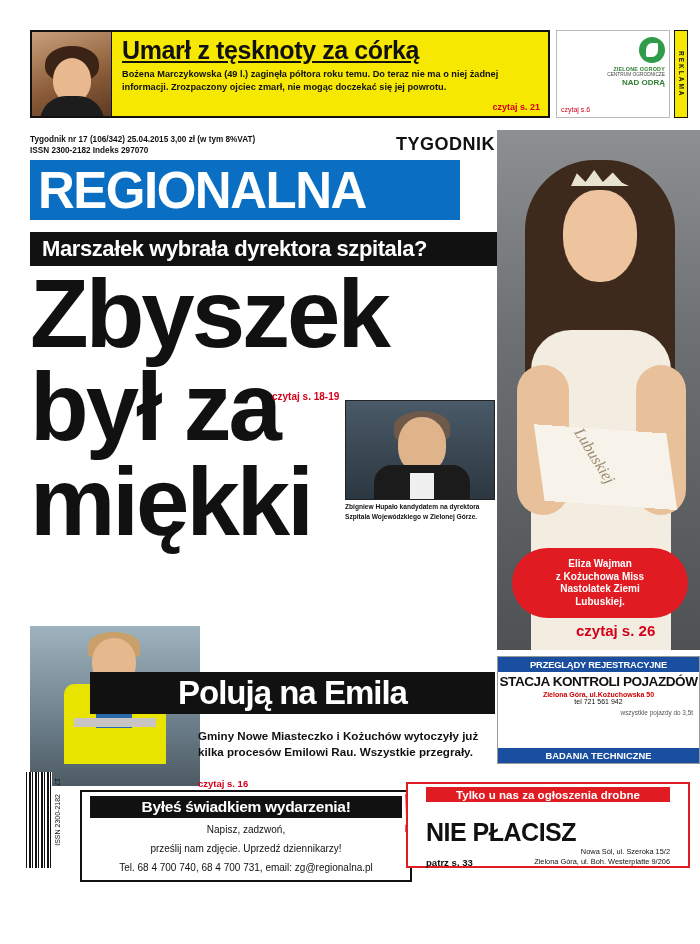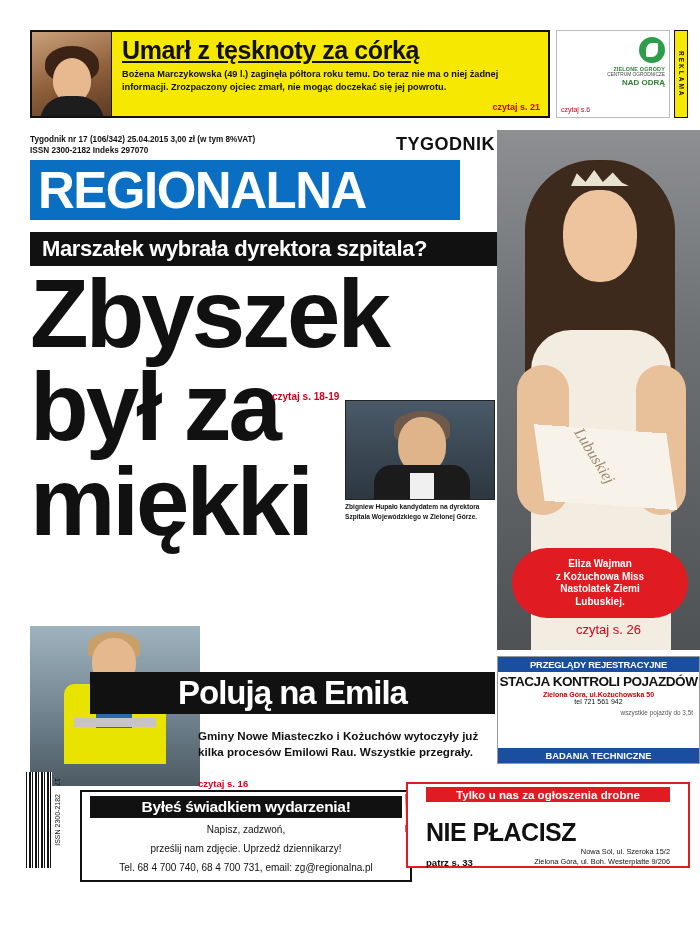--- a/index.html
+++ b/index.html
@@ -220,21 +220,21 @@
   }
 
   .miss-caption {
     position: absolute; left: 512px; top: 548px; width: 176px; height: 70px;
     background: #e11b22; color: #fff; border-radius: 36px;
     display: flex; flex-direction: column; align-items: center; justify-content: center;
     font-size: 10px; font-weight: bold; line-height: 1.25; text-align: center;
   }
   .miss-czytaj {
     position: absolute; left: 576px; top: 622px;
-    font-size: 13px; font-weight: normal; color: #d4001a; text-align: right;
+    font-size: 15px; font-weight: bold; color: #d4001a; text-align: right;
   }
 
   
   .ad-stacja {
     position: absolute; left: 497px; top: 656px; width: 203px; height: 108px;
     background: #fff; border: 1px solid #999; overflow: hidden;
   }
   .ad-stacja .s-top {
     background: #1a4fa0; color: #fff; font-size: 9.4px; font-weight: bold;
     text-align: center; padding: 2px 16px; letter-spacing: -0.2px;

